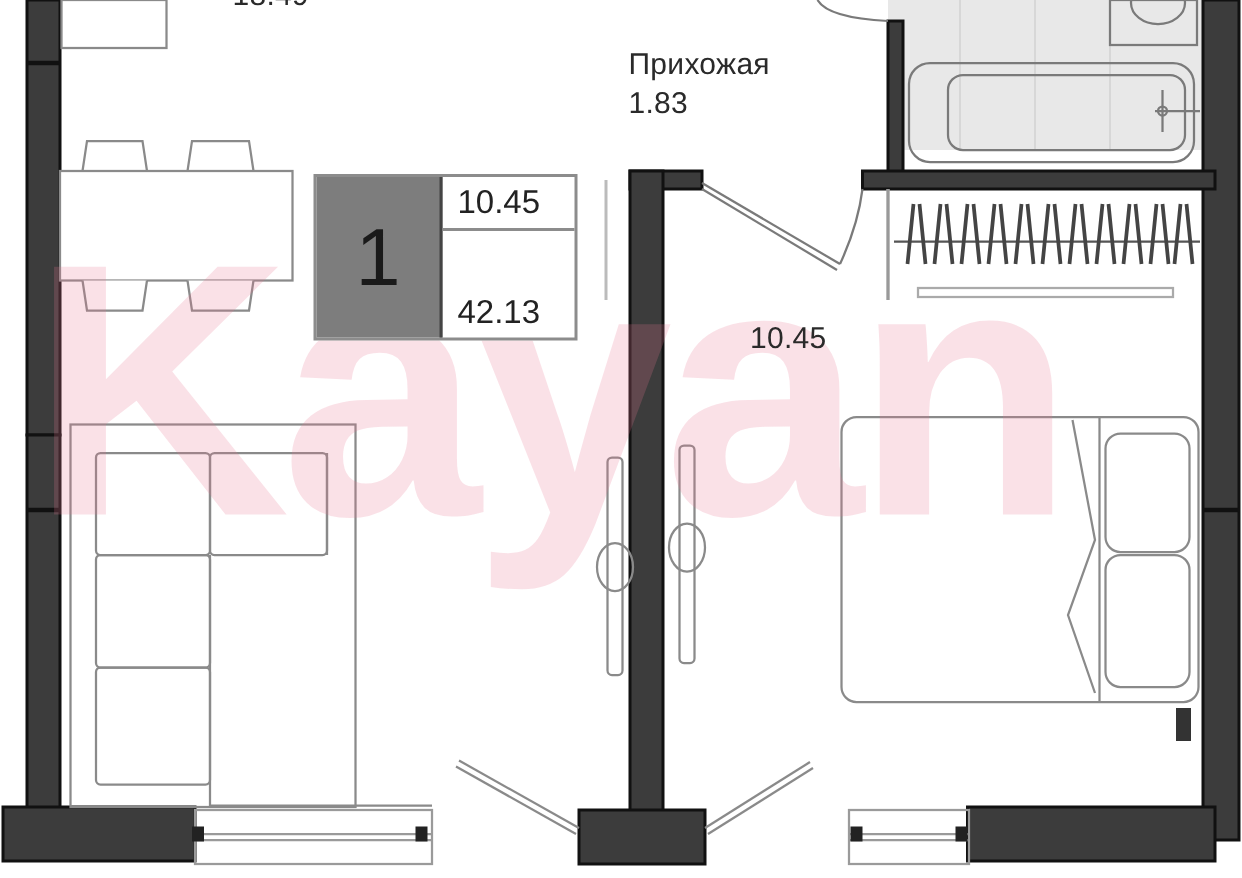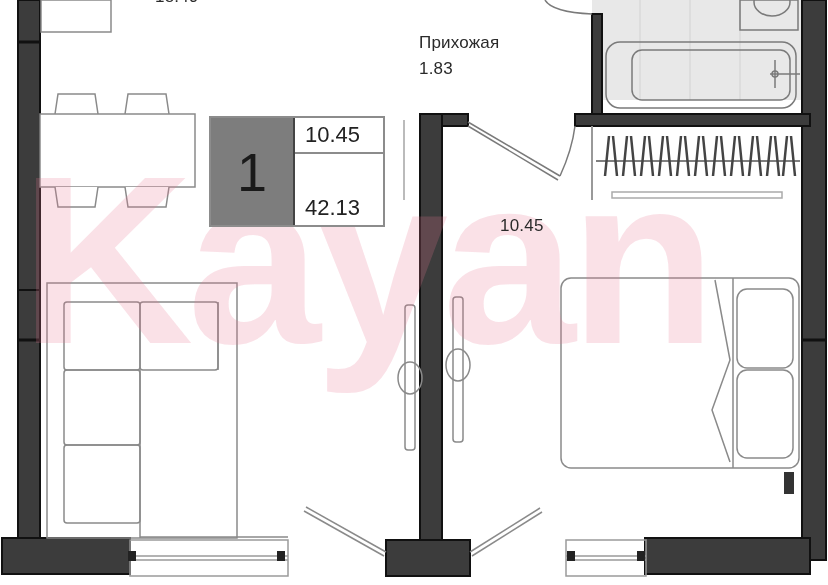--- a/index.html
+++ b/index.html
@@ -1,18 +1,18 @@
 <!DOCTYPE html>
 <html><head>
 <meta charset="utf-8">
 <style>
   html, body { margin: 0; padding: 0; background: #ffffff; }
   body { width: 828px; height: 585px; overflow: hidden; position: relative; font-family: "Liberation Sans", "DejaVu Sans", sans-serif; }
   #plan { position: absolute; left: 0; top: 0; width: 828px; height: 585px; }
-  .label { position: absolute; color: #2a2a2a; font-size: 17px; line-height: 26px; letter-spacing: 0.2px; }
+  .label { position: absolute; color: #2a2a2a; font-size: 20px; line-height: 26px; letter-spacing: 0.2px; }
   .legend { position: absolute; left: 209px; top: 116px; width: 176px; height: 111px; border: 2px solid #8c8c8c; background: #fff; box-sizing: border-box; display: flex; }
   .legend .rooms { width: 82px; background: #7d7d7d; border-right: 2px solid #444; display: flex; align-items: center; justify-content: center; font-size: 54px; color: #1a1a1a; }
   .legend .areas { flex: 1; display: flex; flex-direction: column; }
   .legend .areas div { flex: 1; font-size: 22px; color: #222; display: flex; align-items: center; padding-left: 10px; border-bottom: 2px solid #8c8c8c; }
   .legend .areas div:last-child { border-bottom: none; margin-top: 37px; }
   .watermark { position: absolute; left: 20px; top: 140px; font-size: 240px; font-weight: bold; color: rgba(233,120,145,0.22); letter-spacing: -6px; line-height: 1; pointer-events: none; white-space: nowrap; }
 </style>
 </head>
 <body>
 

